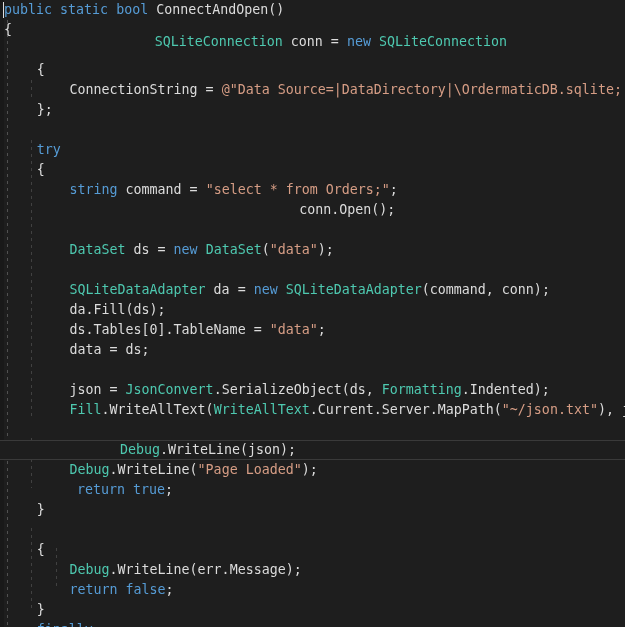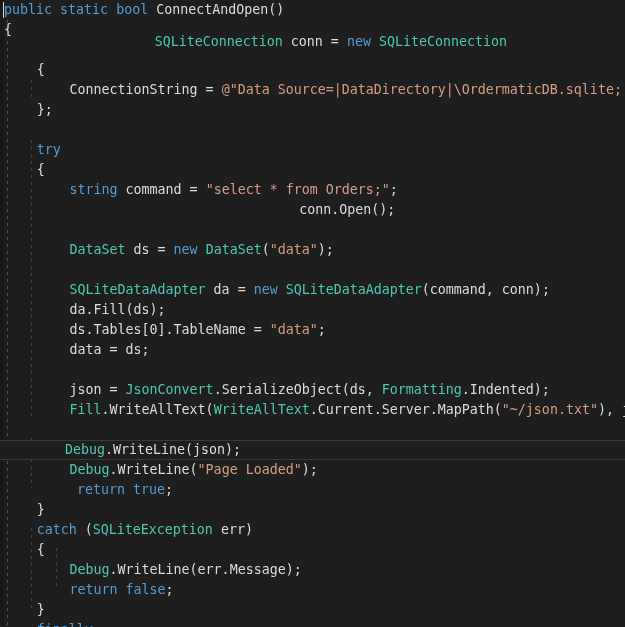--- a/index.html
+++ b/index.html
@@ -118,25 +118,24 @@
       <div class="line" style="top: 260px;"><span class="txt" style="padding-left: 4px;"></span></div>
       <div class="line" style="top: 300px;"><span class="txt" style="padding-left: 69.52px;"><span class="pln">da.Fill(ds);</span></span></div>
       <div class="line" style="top: 280px;"><span class="txt" style="padding-left: 69.52px;"><span class="type">SQLiteDataAdapter</span><span class="pln"> da = </span><span class="kw">new</span><span class="pln"> </span><span class="type">SQLiteDataAdapter</span><span class="pln">(command, conn);</span></span></div>
       <div class="line" style="top: 320px;"><span class="txt" style="padding-left: 69.52px;"><span class="pln">ds.Tables[0].TableName = </span><span class="str">"data"</span><span class="pln">;</span></span></div>
       <div class="line" style="top: 340px;"><span class="txt" style="padding-left: 69.52px;"><span class="pln">data = ds;</span></span></div>
       <div class="line" style="top: 360px;"><span class="txt" style="padding-left: 4px;"></span></div>
       <div class="line" style="top: 380px;"><span class="txt" style="padding-left: 69.52px;"><span class="pln">json = </span><span class="type">JsonConvert</span><span class="pln">.SerializeObject(ds, </span><span class="type">Formatting</span><span class="pln">.Indented);</span></span></div>
       <div class="line" style="top: 400px;"><span class="txt" style="padding-left: 69.52px;"><span class="type">Fill</span><span class="pln">.WriteAllText(</span><span class="type">WriteAllText</span><span class="pln">.Current.Server.MapPath(</span><span class="str">"~/json.txt"</span><span class="pln">), json);</span></span></div>
       <div class="line" style="top: 420px;"><span class="txt" style="padding-left: 4px;"></span></div>
       <div class="current-line" style="top: 440px;"></div>
-      <div class="line" style="top: 440px;"><span class="txt" style="padding-left: 65px;"><span class="type">Debug</span><span class="pln">.WriteLine(json);</span></span></div>
+      <div class="line" style="top: 440px;"><span class="txt" style="padding-left: 83px; margin-left: 37px;"><span class="type">Debug</span><span class="pln">.WriteLine(json);</span></span></div>
       <div class="line" style="top: 460px;"><span class="txt" style="padding-left: 69.52px;"><span class="type">Debug</span><span class="pln">.WriteLine(</span><span class="str">"Page Loaded"</span><span class="pln">);</span></span></div>
       <div class="line" style="top: 480px;"><span class="txt" style="padding-left: 77px;"><span class="kw">return</span><span class="pln"> </span><span class="kw">true</span><span class="pln">;</span></span></div>
       <div class="line" style="top: 500px;"><span class="txt" style="padding-left: 36.76px;"><span class="pln">}</span></span></div>
-      <div class="line" style="top: 520px;"><span class="txt" style="padding-left: 36.76px;"><span class="kw">catch</span><span class="pln"> (</span><span class="type">SQLiteException</span><span class="pln"> err)</span></span></div>
       <div class="line" style="top: 540px;"><span class="txt" style="padding-left: 36.76px;"><span class="pln">{</span></span></div>
       <div class="line" style="top: 560px;"><span class="txt" style="padding-left: 69.52px;"><span class="type">Debug</span><span class="pln">.WriteLine(err.Message);</span></span></div>
       <div class="line" style="top: 580px;"><span class="txt" style="padding-left: 69.52px;"><span class="kw">return</span><span class="pln"> </span><span class="kw">false</span><span class="pln">;</span></span></div>
       <div class="line" style="top: 600px;"><span class="txt" style="padding-left: 36.76px;"><span class="pln">}</span></span></div>
       <div class="line" style="top: 620px;"><span class="txt" style="padding-left: 36.76px;"><span class="kw">finally</span></span></div>
       <div class="caret" style="left: 3px; top: 2px; height: 16px;"></div>
     </div>
 </div>
 
 </body></html>

